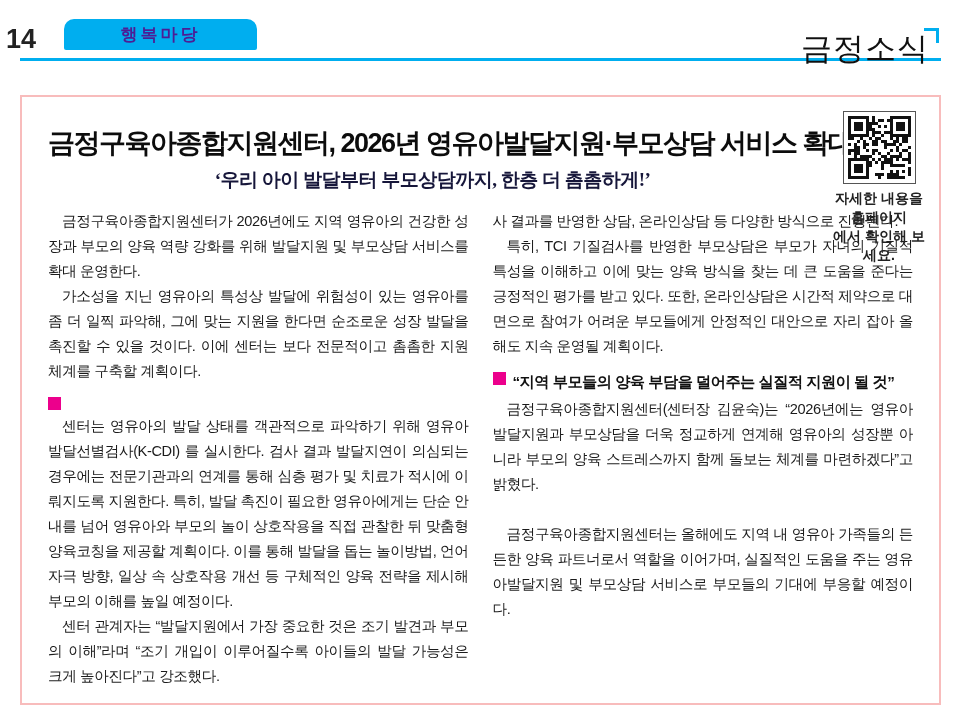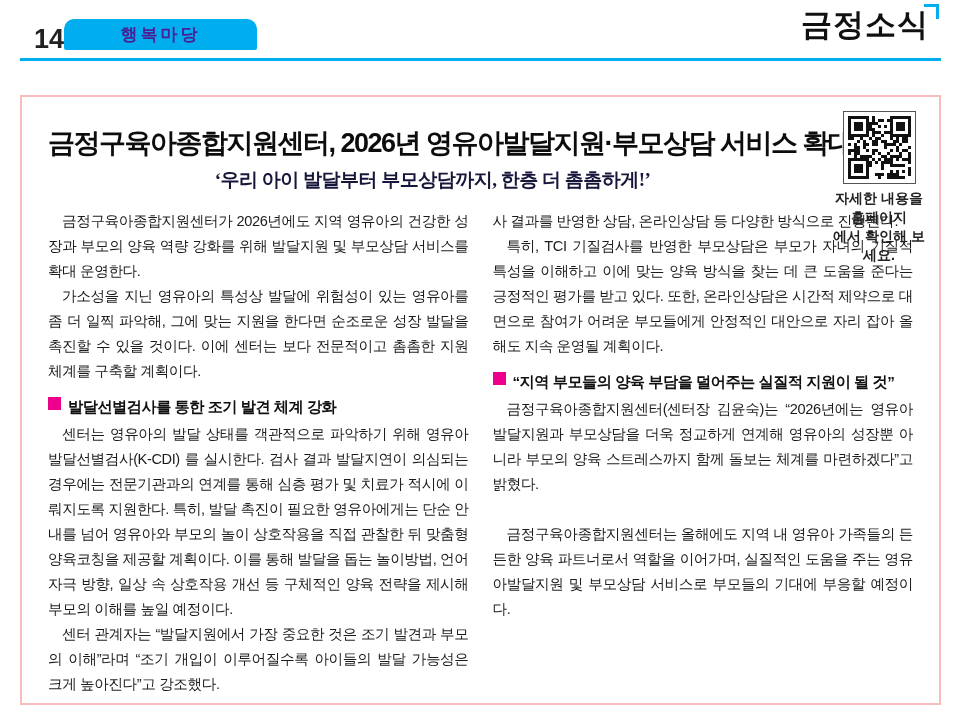--- a/index.html
+++ b/index.html
@@ -2,28 +2,28 @@
 <html lang="ko"><head>
 <meta charset="utf-8">
 <style>
   html,body{margin:0;padding:0;}
   body{
     width:961px;height:714px;position:relative;background:#ffffff;
     font-family:"Liberation Sans","DejaVu Sans",sans-serif;color:#1c1c1c;overflow:hidden;
   }
   
   .pg-header{position:absolute;left:0;top:0;width:961px;height:62px;}
-  .pg-num{position:absolute;left:34px;top:24px;font-size:27px;font-weight:600;color:#222;}
+  .pg-num{position:absolute;left:6px;top:24px;font-size:27px;font-weight:600;color:#222;}
   .section-badge{
     position:absolute;left:64px;top:19px;width:193px;height:31px;background:#00AEEF;
     border-radius:10px 10px 2px 2px;color:#4c1d95;font-weight:800;font-size:17px;
     display:flex;align-items:center;justify-content:center;letter-spacing:3px;
   }
   .blue-rule{position:absolute;left:20px;width:921px;top:58px;height:3px;background:#00AEEF;}
-  .masthead{position:absolute;right:22px;top:4px;font-size:31px;font-weight:700;letter-spacing:1px;color:#101010;}
+  .masthead{position:absolute;right:22px;top:28px;font-size:31px;font-weight:400;letter-spacing:1px;color:#101010;}
   .masthead .bracket{
     display:inline-block;width:12px;height:12px;border-top:3px solid #00AEEF;border-right:3px solid #00AEEF;
     margin-left:-5px;vertical-align:16px;
   }
   
   .article-box{
     position:absolute;left:20px;top:95px;width:921px;height:610px;box-sizing:border-box;
     border:2px solid #F8BCBC;background:#fff;padding:14px 26px 12px 26px;
   }
   .kicker-row{display:flex;align-items:center;gap:9px;margin-top:4px;}
@@ -310,21 +310,20 @@
   <h1 class="article-title">금정구육아종합지원센터, 2026년 영유아발달지원·부모상담 서비스 확대 운영</h1>
   <div class="article-subtitle">‘우리 아이 발달부터 부모상담까지, 한층 더 촘촘하게!’</div>
 
   <div class="body-cols">
 
     <div class="col">
       <p class="body-p indent">금정구육아종합지원센터가 2026년에도 지역 영유아의 건강한 성장과 부모의 양육 역량 강화를 위해 발달지원 및 부모상담 서비스를 확대 운영한다.</p>
       <p class="body-p indent">가소성을 지닌 영유아의 특성상 발달에 위험성이 있는 영유아를 좀 더 일찍 파악해, 그에 맞는 지원을 한다면 순조로운 성장 발달을 촉진할 수 있을 것이다. 이에 센터는 보다 전문적이고 촘촘한 지원 체계를 구축할 계획이다.</p>
       <h4 class="sec-h">
           <span class="bullet"></span>
-          <span>발달선별검사를 통한 조기 발견 체계 강화</span>
         </h4>
       <p class="body-p indent">센터는 영유아의 발달 상태를 객관적으로 파악하기 위해 영유아 발달선별검사(K-CDI) 를 실시한다. 검사 결과 발달지연이 의심되는 경우에는 전문기관과의 연계를 통해 심층 평가 및 치료가 적시에 이뤄지도록 지원한다. 특히, 발달 촉진이 필요한 영유아에게는 단순 안내를 넘어 영유아와 부모의 놀이 상호작용을 직접 관찰한 뒤 맞춤형 양육코칭을 제공할 계획이다. 이를 통해 발달을 돕는 놀이방법, 언어 자극 방향, 일상 속 상호작용 개선 등 구체적인 양육 전략을 제시해 부모의 이해를 높일 예정이다.</p>
       <p class="body-p indent">센터 관계자는 “발달지원에서 가장 중요한 것은 조기 발견과 부모의 이해”라며 “조기 개입이 이루어질수록 아이들의 발달 가능성은 크게 높아진다”고 강조했다.</p>
 
     </div>
 
     <div class="col">
       <p class="body-p">사 결과를 반영한 상담, 온라인상담 등 다양한 방식으로 진행된다.</p>
       <p class="body-p indent">특히, TCI 기질검사를 반영한 부모상담은 부모가 자녀의 기질적 특성을 이해하고 이에 맞는 양육 방식을 찾는 데 큰 도움을 준다는 긍정적인 평가를 받고 있다. 또한, 온라인상담은 시간적 제약으로 대면으로 참여가 어려운 부모들에게 안정적인 대안으로 자리 잡아 올해도 지속 운영될 계획이다.</p>
       <h4 class="sec-h">

